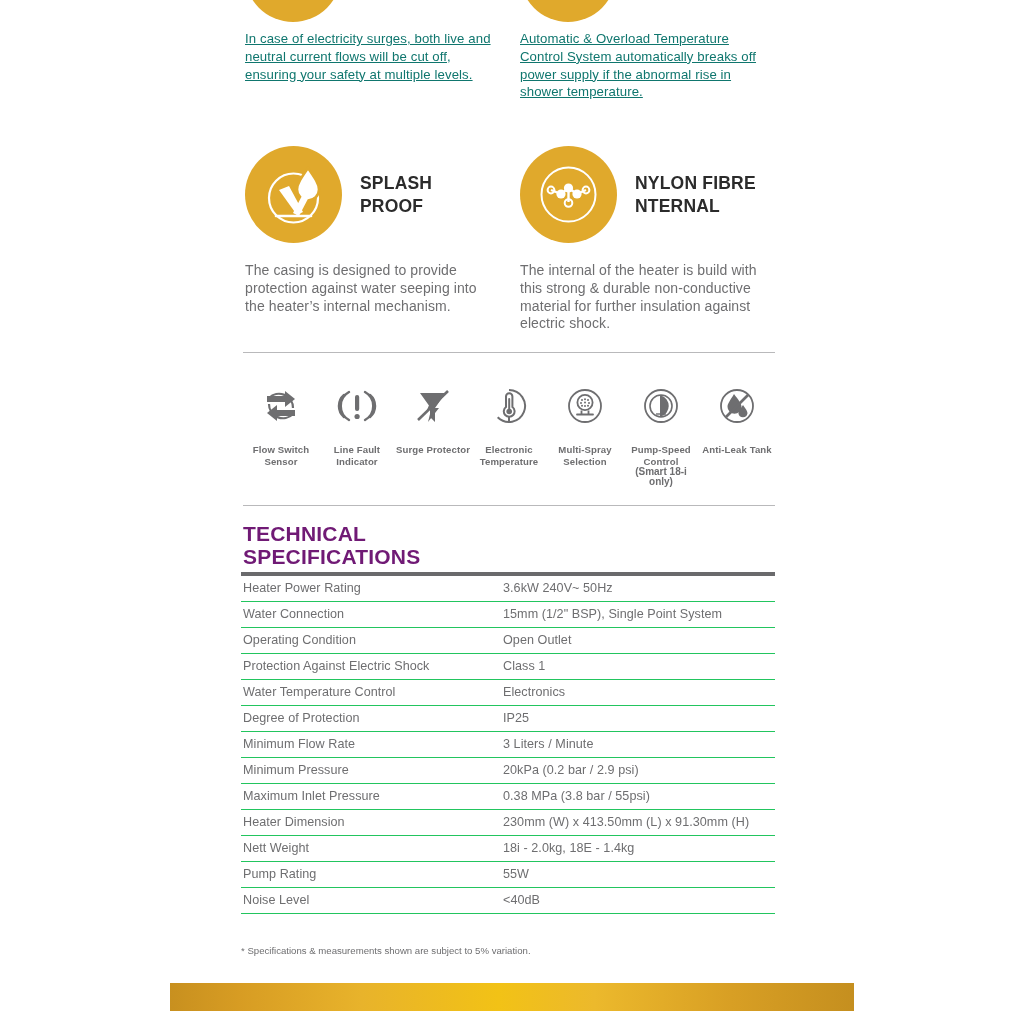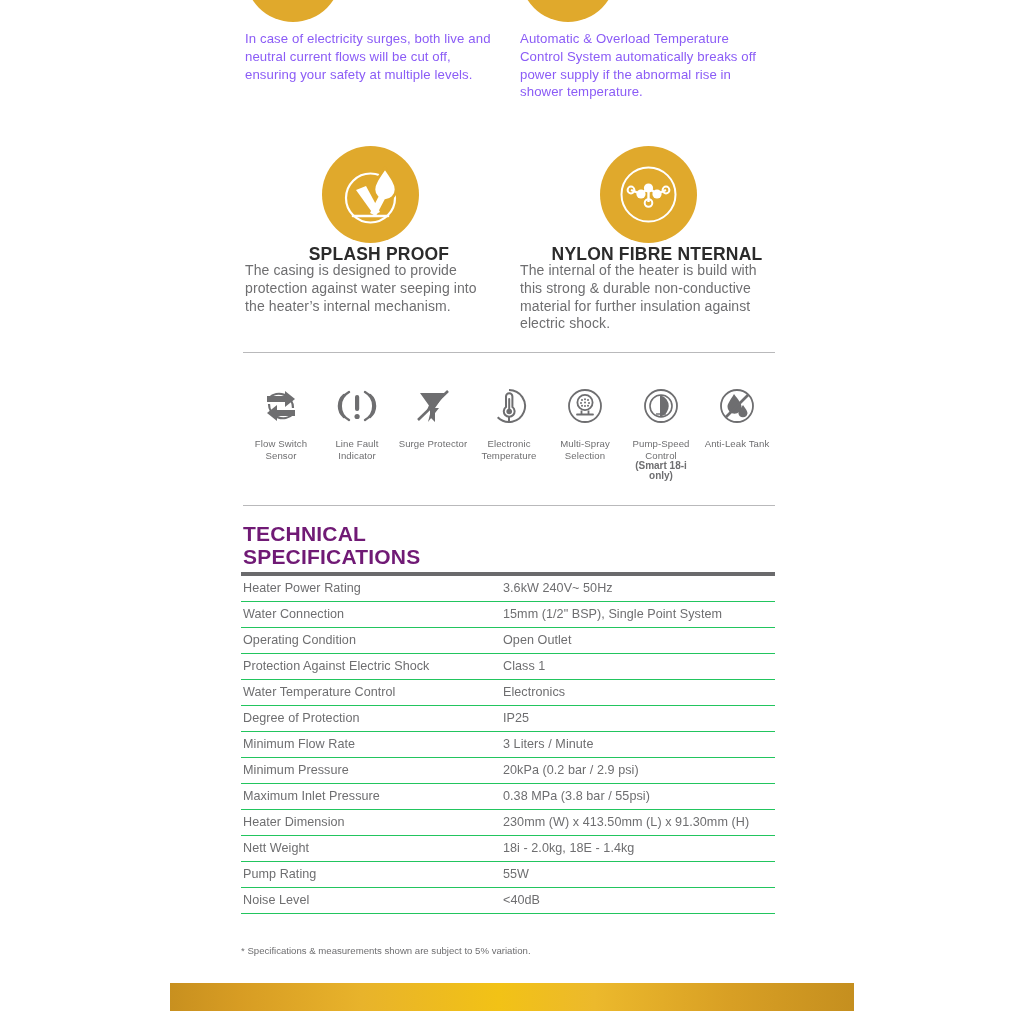--- a/index.html
+++ b/index.html
@@ -33,39 +33,39 @@
     background: #e0a92c;
   }
   .top-feature.f1 { left: 245px; }
   .top-feature.f2 { left: 520px; }
 
   
   .feat-desc {
     position: absolute;
     font-size: 13.2px;
     line-height: 17.8px;
-    color: #8b5cf6;
+    color: #0f766e;
     letter-spacing: .1px;
+    text-decoration: underline;
   }
   .feat-desc.c1 { left: 245px; width: 248px; }
   .feat-desc.c2 { left: 520px; width: 254px; }
   .feat-desc.row1 { top: 30px; }
 
   
   .feat-block {
     position: absolute;
   }
   .feat-block.b1 { left: 245px; top: 146px; width: 250px; }
   .feat-block.b2 { left: 520px; top: 146px; width: 256px; }
 
   .feat-head {
     display: flex;
     align-items: center;
     height: 97px;
-    flex-direction: column;
   }
   .feat-circle {
     width: 97px;
     height: 97px;
     border-radius: 50%;
     background: #e0a92c;
     flex: 0 0 97px;
     position: relative;
   }
   .feat-title {
@@ -108,23 +108,23 @@
     width: 76px;
     text-align: center;
   }
   .icon-glyph {
     height: 52px;
     display: flex;
     align-items: center;
     justify-content: center;
   }
   .icon-label {
-    margin-top: 6px;
+    margin-top: 12px;
     font-size: 9.6px;
-    font-weight: normal;
+    font-weight: bold;
     line-height: 11.6px;
     color: #6e6e70;
     letter-spacing: .1px;
   }
   .icon-sublabel {
     font-size: 10px;
     font-weight: bold;
     line-height: 9.5px;
     color: #6e6e70;
   }

